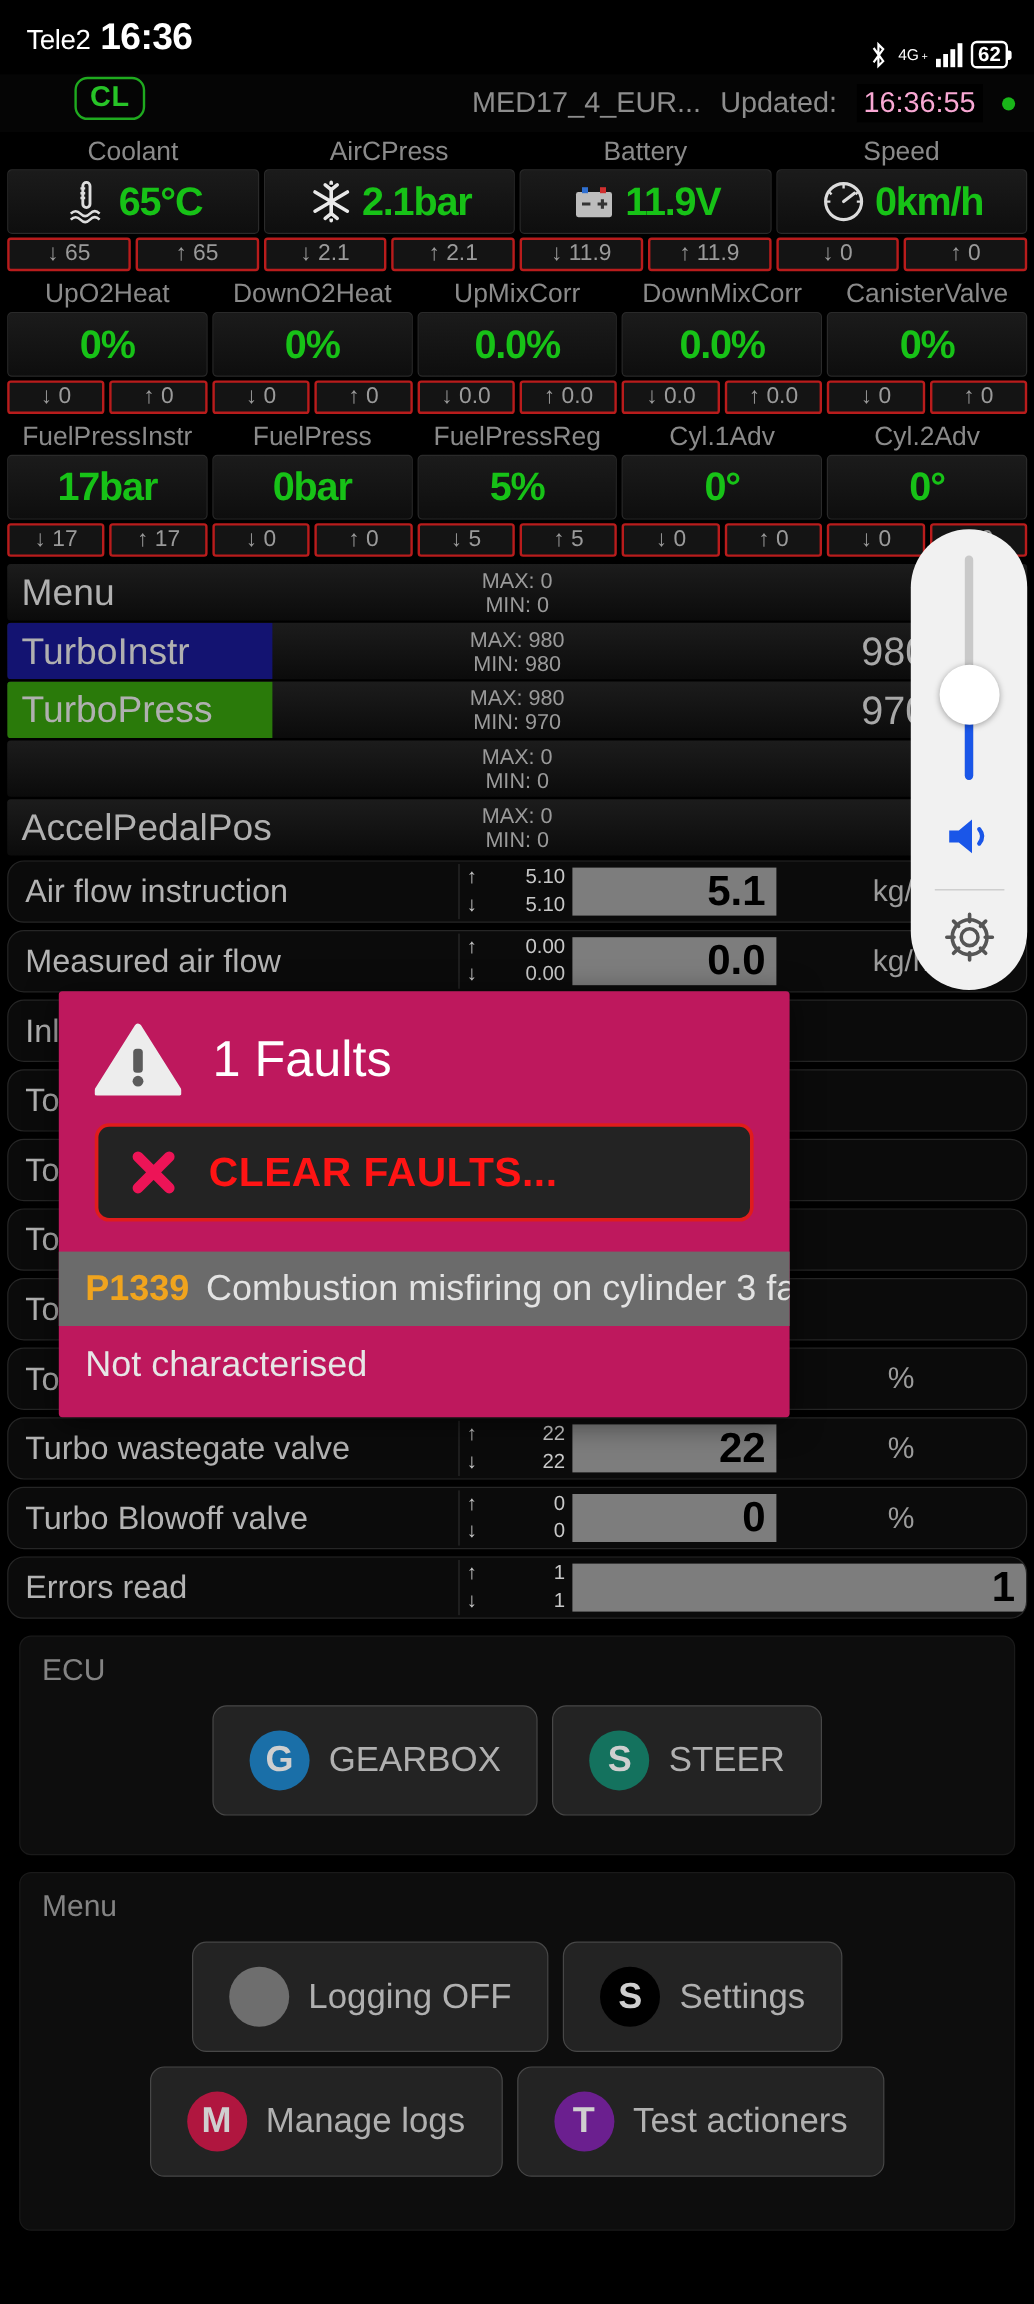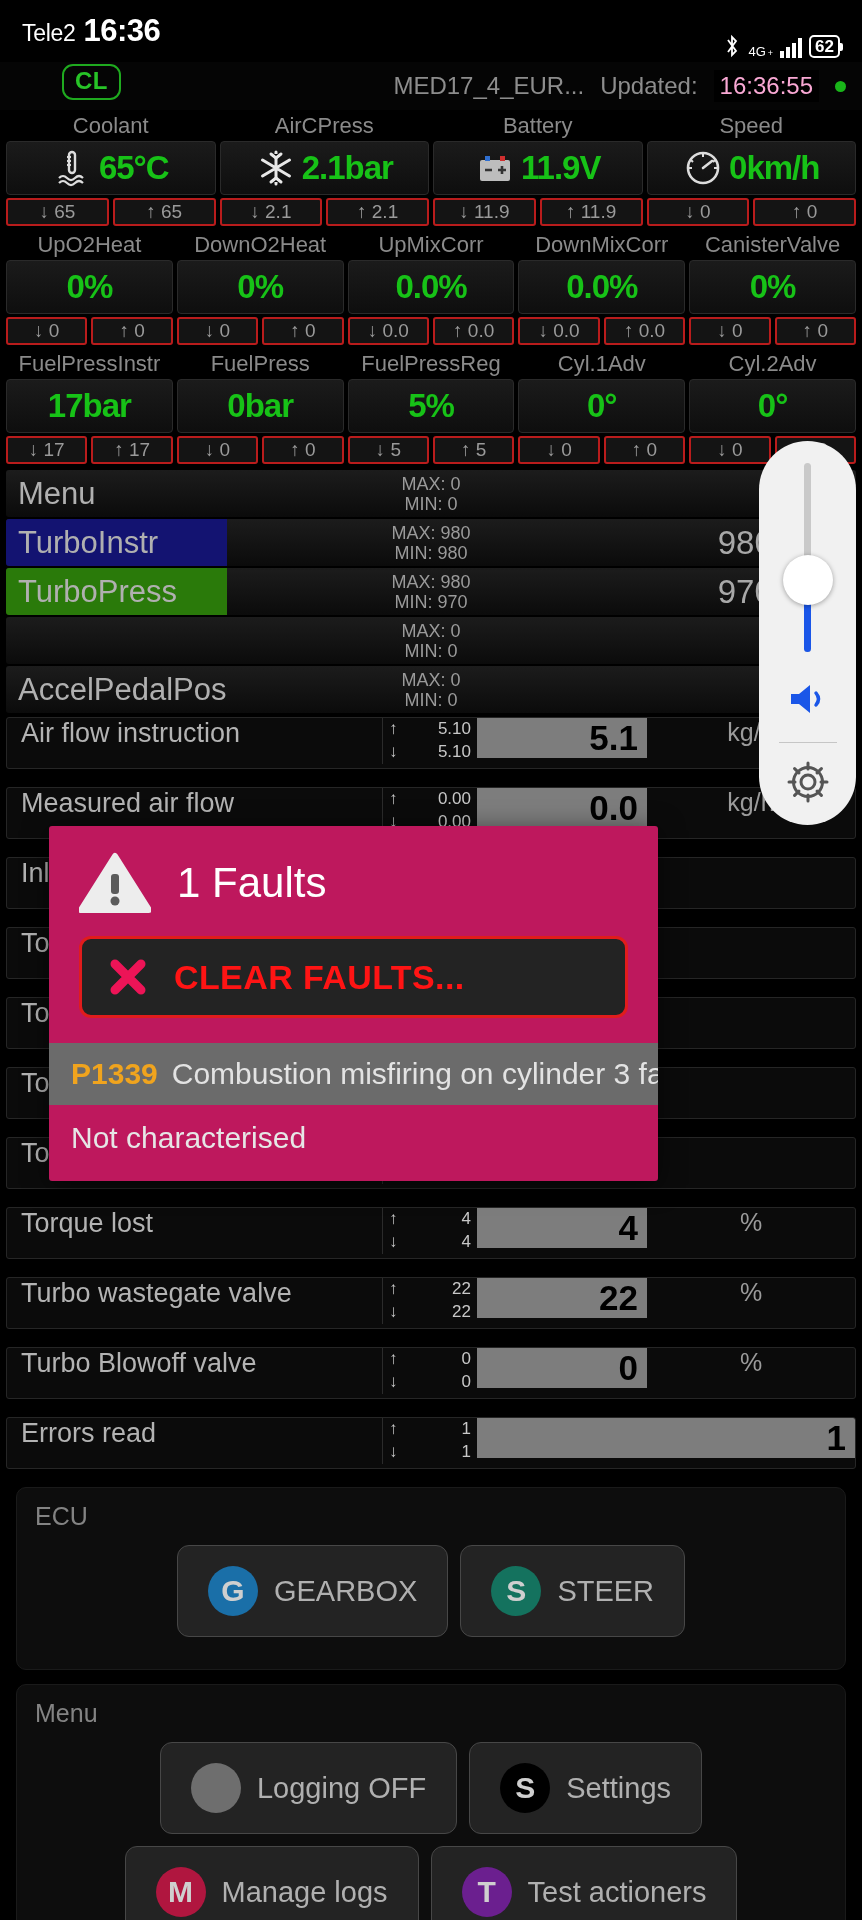--- a/index.html
+++ b/index.html
@@ -12,21 +12,21 @@
   #root { position: relative; width: 862px; height: 1568px; background: #000; }
 
   
   .statusbar {
     height: 62px; display: flex; align-items: center;
     padding: 0 22px; color: #fff; background: #000;
   }
   .sb-left { display: flex; align-items: baseline; gap: 8px; }
   .sb-carrier { font-size: 23px; letter-spacing: -.3px; }
   .sb-clock { font-size: 31px; font-weight: 700; letter-spacing: -.5px; }
-  .sb-right { margin-left: auto; display: flex; align-items: flex-end; gap: 7px; margin-top: 29px; }
+  .sb-right { margin-left: auto; display: flex; align-items: center; gap: 7px; margin-top: 29px; }
   .sb-net { display: flex; align-items: flex-end; gap: 2px; }
   .sb-netlabel { font-size: 13px; line-height: 1; }
   .sb-netsub { font-size: 9px; line-height: 1; }
   .bars { display: flex; align-items: flex-end; gap: 2px; height: 20px; }
   .bars i { width: 4px; background: #fff; display: block; }
   .bars i:nth-child(1){height:7px}.bars i:nth-child(2){height:11px}
   .bars i:nth-child(3){height:15px}.bars i:nth-child(4){height:20px}
   .battery {
     border: 2px solid #fff; border-radius: 5px; padding: 1px 4px;
     font-size: 17px; font-weight: 700; line-height: 1; position: relative;
@@ -99,22 +99,22 @@
     text-align: center; color: #9a9a9a; font-size: 18px; line-height: 1.12;
   }
   .bar-row .bv {
     position: absolute; right: 8px; top: 50%; transform: translateY(-50%);
     color: #a8a8a8; font-size: 33px; white-space: nowrap;
   }
 
   
   .table { margin-top: 4px; padding: 0 6px; }
   .trow {
-    display: flex; align-items: flex-start; height: 52px; margin-bottom: 18px;
-    background: #0b0b0b; border: 1px solid #262626; border-radius: 3px;
+    display: flex; align-items: center; height: 52px; margin-bottom: 6px;
+    background: #0b0b0b; border: 1px solid #262626; border-radius: 14px;
     overflow: hidden;
   }
   .t-name {
     flex: 0 0 375px; display: flex; align-items: center; padding-left: 14px;
     color: #b3b3b3; font-size: 27px; white-space: nowrap; overflow: hidden;
   }
   .t-mm {
     flex: 0 0 95px; border-left: 1px solid #2b2b2b;
     display: flex; flex-direction: column; justify-content: center;
     color: #c8c8c8; font-size: 17px; padding: 0 6px;

